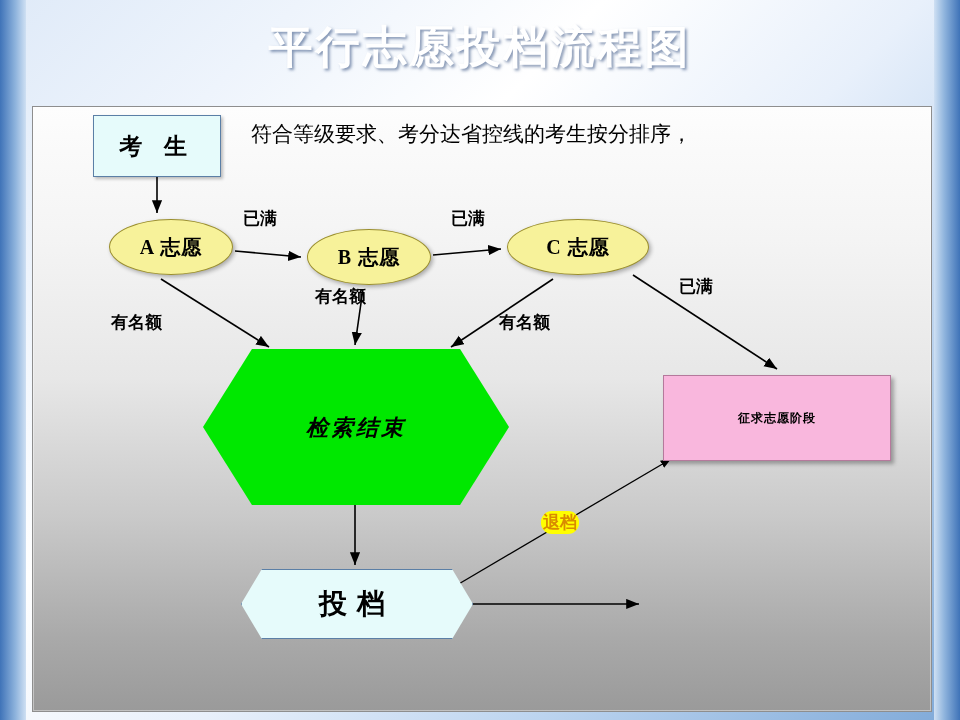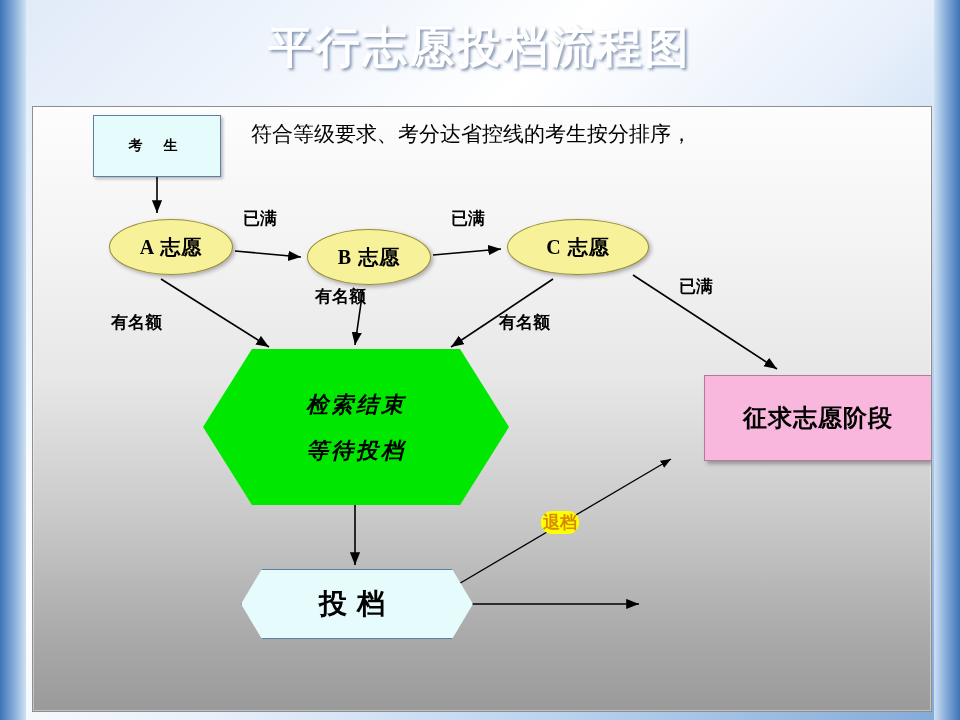--- a/index.html
+++ b/index.html
@@ -83,24 +83,25 @@
   }
 
   
   #n-student {
     left: 60px;
     top: 8px;
     width: 128px;
     height: 62px;
     background: #e6fbfb;
     border: 1px solid #5b7fa6;
-    font-size: 14px;
+    font-size: 23px;
     font-weight: bold;
     letter-spacing: 8px;
     box-shadow: 2px 2px 3px rgba(0,0,0,0.25);
+    font-family: Liberation Serif, serif;
   }
 
   
   #desc {
     position: absolute;
     left: 218px;
     top: 4px;
     width: 540px;
     font-family: "DejaVu Serif", "Liberation Serif", serif;
     font-size: 21px;
@@ -141,25 +142,24 @@
   }
 
   
   #n-pink {
     left: 630px;
     top: 268px;
     width: 228px;
     height: 86px;
     background: #f9b7dd;
     border: 1px solid #b5799c;
-    font-size: 24px;
+    font-size: 12px;
     font-weight: bold;
     letter-spacing: 1px;
     box-shadow: 3px 3px 4px rgba(0,0,0,0.3);
-    margin-left: 41px;
   }
 
   
   #n-submit {
     left: 208px;
     top: 462px;
     width: 232px;
     height: 70px;
     background: #e6fbfb;
     border: 1px solid #5b7fa6;
@@ -251,21 +251,20 @@
     <div id="desc">
       <div class="l1">符合等级要求、考分达省控线的考生按分排序，</div>
     </div>
 
     <div class="node ellipse" id="n-a">A 志愿</div>
     <div class="node ellipse" id="n-b">B 志愿</div>
     <div class="node ellipse" id="n-c">C 志愿</div>
 
     <div class="node" id="n-hex">
       <div>检索结束</div>
-      <div>等待投档</div>
     </div>
 
     <div class="node" id="n-pink">征求志愿阶段</div>
     <div class="node" id="n-submit">投档</div>
 
     <div class="elabel" id="lbl-full-ab">已满</div>
     <div class="elabel" id="lbl-full-bc">已满</div>
     <div class="elabel" id="lbl-full-c">已满</div>
     <div class="elabel" id="lbl-quota-a">有名额</div>
     <div class="elabel" id="lbl-quota-b">有名额</div>

